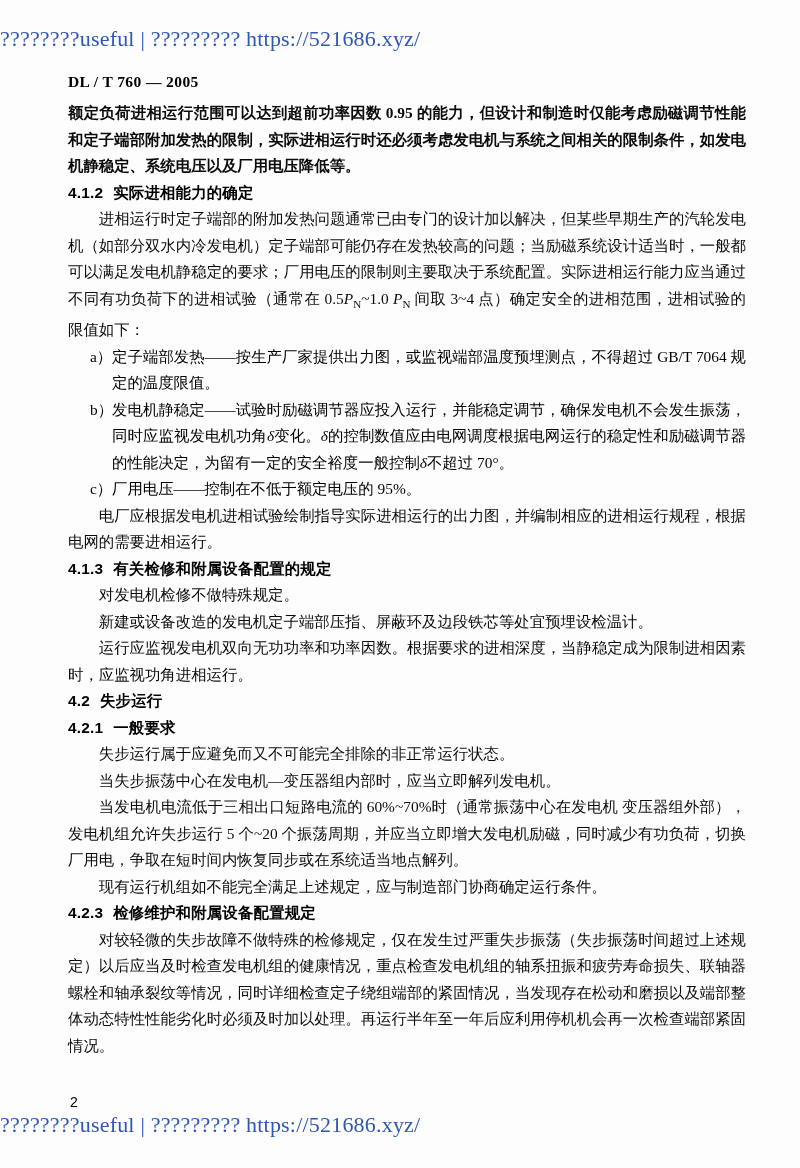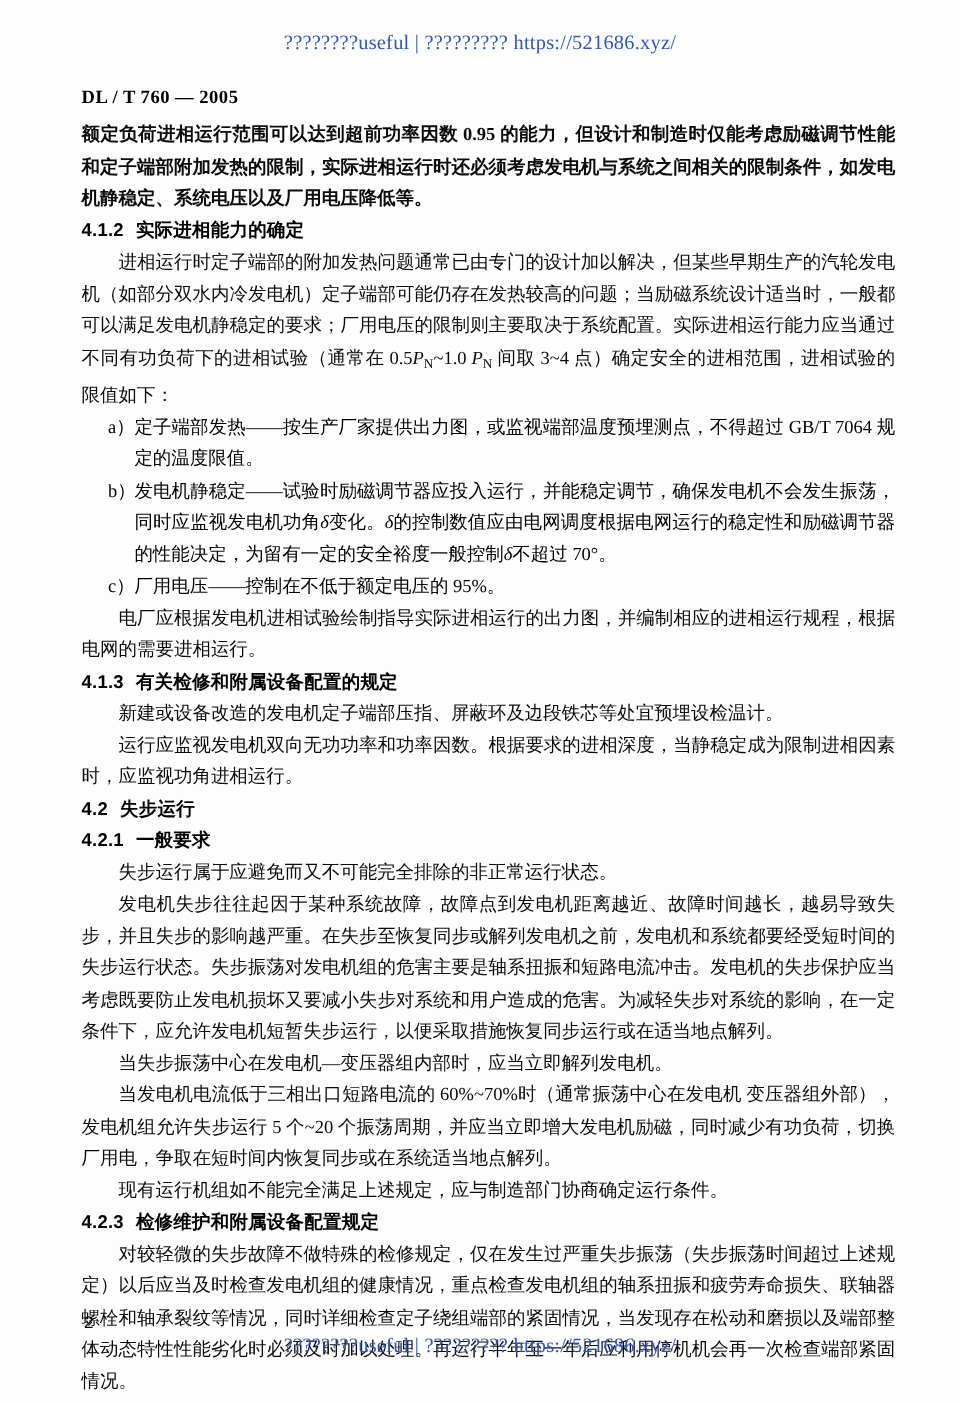--- a/index.html
+++ b/index.html
@@ -23,24 +23,24 @@
     box-sizing: border-box;
     
     background: #fdfdfd;
   }
 
   
   .watermark {
     position: absolute;
     left: 0;
     width: 800px;
-    text-align: center;
+    text-align: left;
     color: #2f57b5;
     font-family: "Liberation Serif", "DejaVu Serif", serif;
-    font-size: 17px;
+    font-size: 22px;
     letter-spacing: 0.2px;
     white-space: nowrap;
   }
   .watermark-top { top: 26px; }
   .watermark-bottom { top: 1112px; }
 
   
   .runhead {
     position: absolute;
     left: 68px;
@@ -149,33 +149,33 @@
       <span class="marker">c）</span>
       <span class="itemtext">厂用电压——控制在不低于额定电压的 95%。</span>
     </div>
 
     <p class="indent">电厂应根据发电机进相试验绘制指导实际进相运行的出力图，并编制相应的进相运行规程，根据电网的需要进相运行。</p>
 
     <h4 class="heading">
       <span class="num">4.1.3</span><span>有关检修和附属设备配置的规定</span>
     </h4>
 
+    <p class="indent">对发电机检修不做特殊规定。</p>
     <p class="indent">新建或设备改造的发电机定子端部压指、屏蔽环及边段铁芯等处宜预埋设检温计。</p>
     <p class="indent">运行应监视发电机双向无功功率和功率因数。根据要求的进相深度，当静稳定成为限制进相因素时，应监视功角进相运行。</p>
 
     <h4 class="heading">
       <span class="num">4.2</span><span>失步运行</span>
     </h4>
 
     <h4 class="heading">
       <span class="num">4.2.1</span><span>一般要求</span>
     </h4>
 
     <p class="indent">失步运行属于应避免而又不可能完全排除的非正常运行状态。</p>
-    <p class="indent">发电机失步往往起因于某种系统故障，故障点到发电机距离越近、故障时间越长，越易导致失步，并且失步的影响越严重。在失步至恢复同步或解列发电机之前，发电机和系统都要经受短时间的失步运行状态。失步振荡对发电机组的危害主要是轴系扭振和短路电流冲击。发电机的失步保护应当考虑既要防止发电机损坏又要减小失步对系统和用户造成的危害。为减轻失步对系统的影响，在一定条件下，应允许发电机短暂失步运行，以便采取措施恢复同步运行或在适当地点解列。</p>
 
 
     <p class="indent">当失步振荡中心在发电机—变压器组内部时，应当立即解列发电机。</p>
     <p class="indent">当发电机电流低于三相出口短路电流的 60%~70%时（通常振荡中心在发电机 变压器组外部），发电机组允许失步运行 5 个~20 个振荡周期，并应当立即增大发电机励磁，同时减少有功负荷，切换厂用电，争取在短时间内恢复同步或在系统适当地点解列。</p>
     <p class="indent">现有运行机组如不能完全满足上述规定，应与制造部门协商确定运行条件。</p>
 
     <h4 class="heading">
       <span class="num">4.2.3</span><span>检修维护和附属设备配置规定</span>
     </h4>
 

